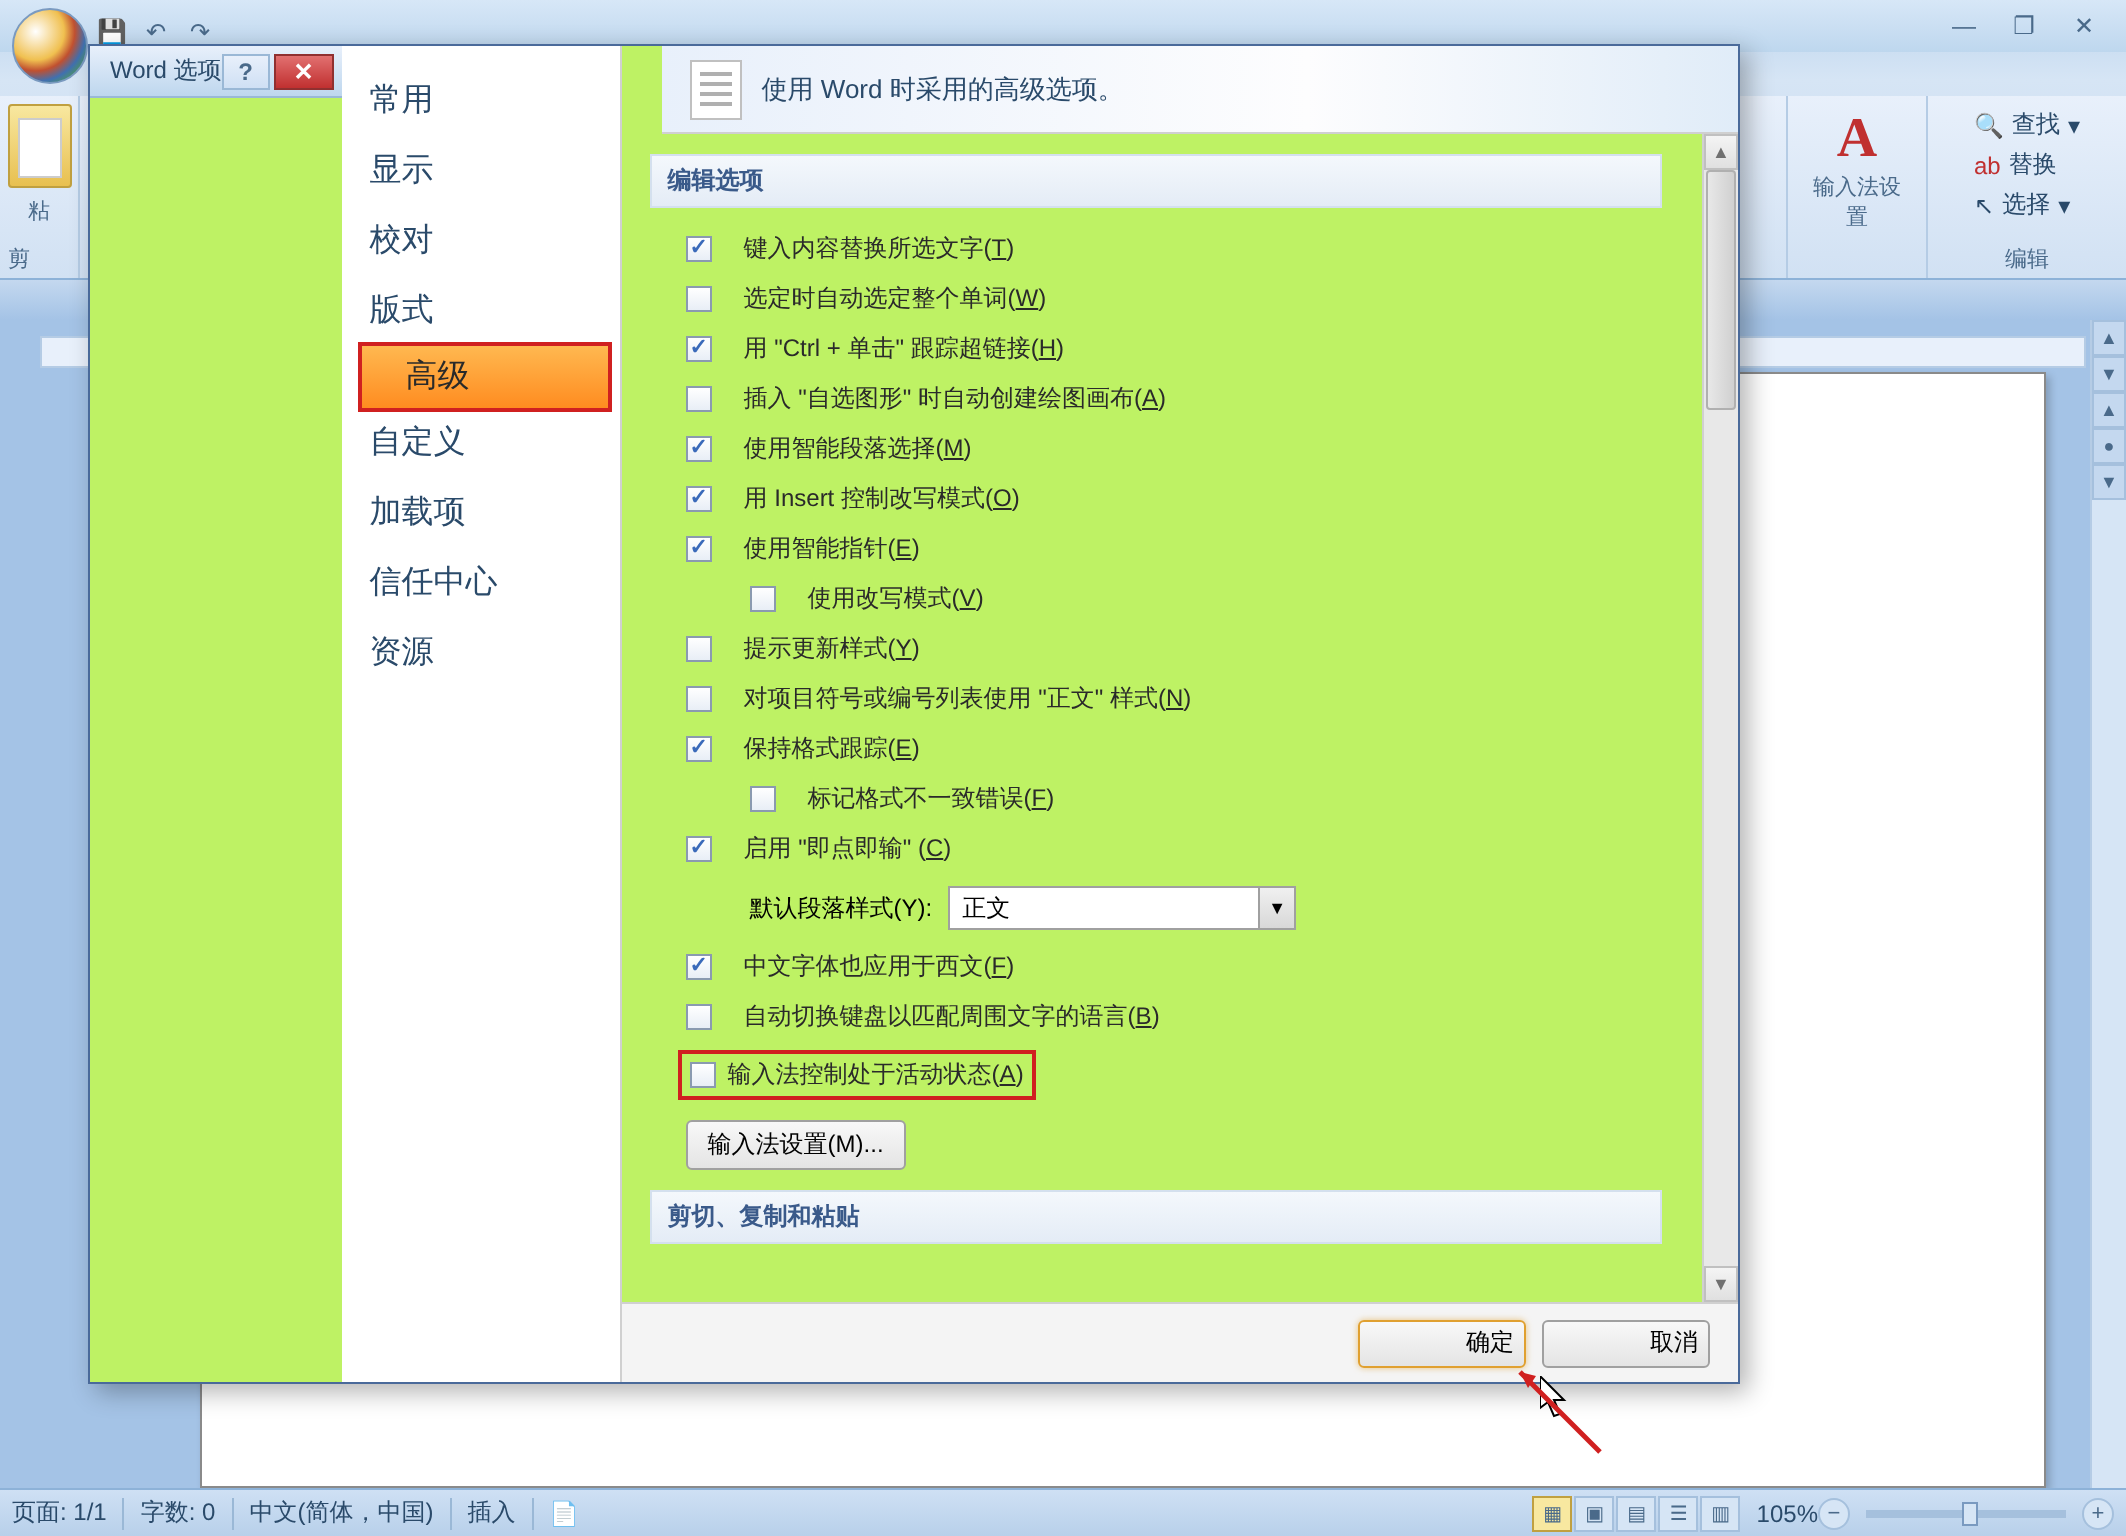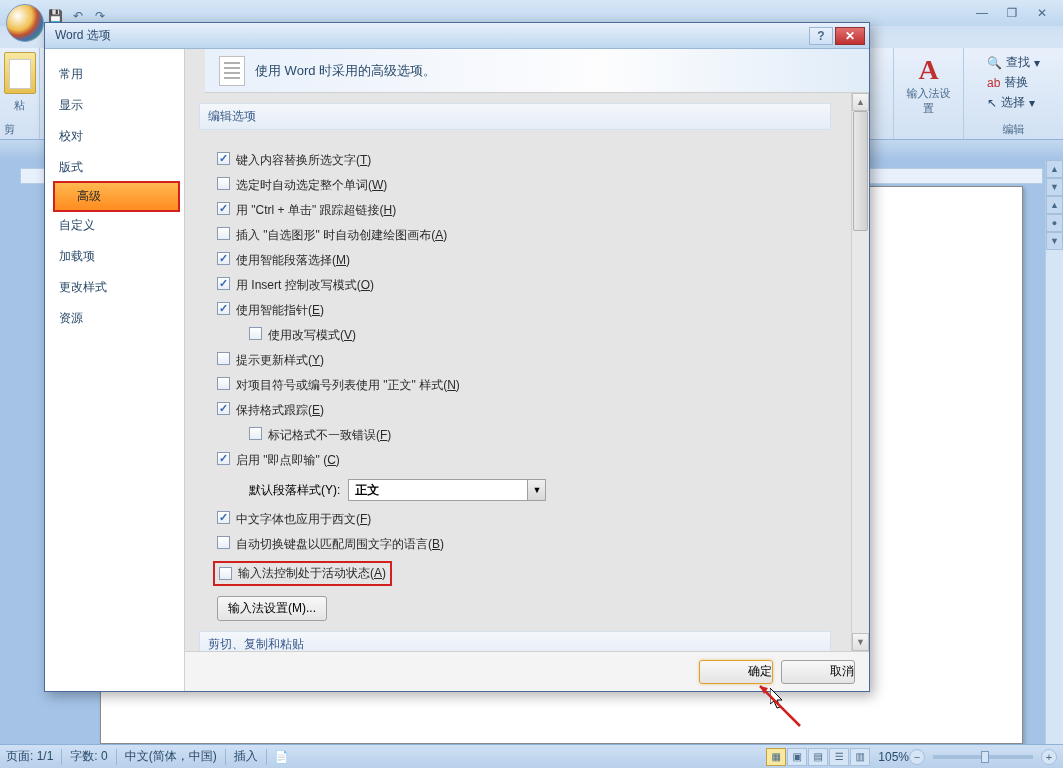--- a/index.html
+++ b/index.html
@@ -37,62 +37,62 @@
 .sb-sep { width: 1px; height: 16px; background: #9ab8d6; margin: 0 8px; }
 .sb-spacer { flex: 1; }
 .view-btns { display: flex; gap: 1px; }
 .view-btn { width: 20px; height: 18px; background: #d6e5f5; border: 1px solid #a5c0dd; display: flex; align-items: center; justify-content: center; font-size: 10px; color: #4a6a8a; }
 .view-btn.active { background: #f8e8a0; border-color: #c0a040; }
 .zoom-slider { width: 100px; height: 4px; background: #a5c0dd; margin: 0 8px; position: relative; }
 .zoom-thumb { position: absolute; top: -4px; left: 48px; width: 8px; height: 12px; background: #d6e5f5; border: 1px solid #7a9ac0; }
 .zoom-btn { width: 16px; height: 16px; border: 1px solid #a5c0dd; border-radius: 50%; background: #d6e5f5; display: flex; align-items: center; justify-content: center; font-size: 11px; color: #4a6a8a; }
 
 
-.dialog { position: absolute; top: 22px; left: 44px; width: 826px; height: 670px; background: #e5e5e5; border: 1px solid #4a6a9a; box-shadow: 4px 4px 12px rgba(0,0,0,0.3); display: flex; flex-direction: column; }
+.dialog { position: absolute; top: 22px; left: 44px; width: 826px; height: 670px; background: #bef264; border: 1px solid #4a6a9a; box-shadow: 4px 4px 12px rgba(0,0,0,0.3); display: flex; flex-direction: row; }
 .dlg-title { height: 26px; background: linear-gradient(to bottom, #e8f0fb, #bed7ee); display: flex; align-items: center; padding: 0 4px 0 10px; border-bottom: 1px solid #9ab8d6; }
 .dlg-title-text { flex: 1; color: #2a4a6a; font-size: 12px; }
 .dlg-help { width: 24px; height: 18px; background: linear-gradient(to bottom, #e8f0fb, #cfe0f4); border: 1px solid #9ab8d6; display: flex; align-items: center; justify-content: center; color: #4a6a8a; margin-right: 2px; cursor: pointer; font-weight: bold; }
 .dlg-close { width: 30px; height: 18px; background: linear-gradient(to bottom, #e27070, #c03030); border: 1px solid #903030; display: flex; align-items: center; justify-content: center; color: #fff; cursor: pointer; font-weight: bold; }
 
 .dlg-body { flex: 1; display: flex; min-height: 0; }
 .dlg-nav { width: 140px; background: #fff; border-right: 1px solid #d0d0d0; padding: 10px 0; }
-.nav-item { padding: 7px 14px; color: #2a4a6a; cursor: pointer; font-size: 12px; }
+.nav-item { padding: 7px 14px; color: #2a4a6a; cursor: pointer; font-size: 16px; }
 .nav-item.sel { background: linear-gradient(to bottom, #ffb850, #ff8c20); color: #2a2a2a; border: 2px solid #d02020; margin: -2px 4px -2px 8px; padding: 5px 22px; }
 
 .dlg-content { flex: 1; display: flex; flex-direction: column; min-height: 0; }
 .dlg-hdr { height: 44px; background: linear-gradient(to right, #e8f0fb, #fdfdfe 60%, #e0ecf8); border-bottom: 1px solid #d0d0d0; display: flex; align-items: center; padding: 0 14px; gap: 10px; margin-left: 20px; }
 .hdr-icon { width: 26px; height: 30px; background: #fff; border: 1px solid #c0c0c0; position: relative; }
 .hdr-icon::before { content: ""; position: absolute; top: 5px; left: 4px; right: 4px; height: 2px; background: #b0b0b0; box-shadow: 0 5px 0 #b0b0b0, 0 10px 0 #b0b0b0, 0 15px 0 #b0b0b0; }
 .hdr-text { color: #2a4a6a; font-size: 13px; }
 
 .dlg-scroll { flex: 1; overflow: hidden; position: relative; display: flex; }
 .dlg-pane { flex: 1; padding: 10px 20px 10px 14px; overflow: hidden; }
 .dlg-vscroll { width: 18px; background: #e8e8e8; border-left: 1px solid #d0d0d0; display: flex; flex-direction: column; }
 .vsb-btn { height: 18px; background: linear-gradient(to bottom, #f4f4f4, #e0e0e0); border: 1px solid #c0c0c0; display: flex; align-items: center; justify-content: center; font-size: 9px; color: #707070; }
 .vsb-track { flex: 1; position: relative; }
 .vsb-thumb { position: absolute; top: 0; left: 1px; right: 1px; height: 120px; background: linear-gradient(to right, #e8e8e8, #d0d0d0); border: 1px solid #b0b0b0; border-radius: 2px; }
 
-.section-hdr { background: linear-gradient(to bottom, #f4f8fc, #e4ecf6); border: 1px solid #d4e0ee; padding: 4px 8px; color: #3a5a8a; font-weight: normal; margin-bottom: 18px; }
-.opt-row { display: flex; align-items: flex-start; padding: 4px 0 4px 18px; gap: 6px; }
+.section-hdr { background: linear-gradient(to bottom, #f4f8fc, #e4ecf6); border: 1px solid #d4e0ee; padding: 4px 8px; color: #3a5a8a; font-weight: bold; margin-bottom: 8px; }
+.opt-row { display: flex; align-items: center; padding: 4px 0 4px 18px; gap: 16px; }
 .opt-row.indent { padding-left: 50px; }
 .chk { width: 13px; height: 13px; border: 1px solid #8a9ab0; background: linear-gradient(to bottom, #fff, #e8eef6); display: flex; align-items: center; justify-content: center; flex-shrink: 0; }
 .chk.on::after { content: "✓"; color: #3a6aba; font-size: 11px; font-weight: bold; line-height: 1; }
 .opt-label { color: #2a2a2a; }
 .opt-label u { text-decoration: underline; }
 .highlight-box { border: 2px solid #d02020; padding: 2px 4px; margin-left: 14px; display: inline-flex; align-items: center; gap: 6px; }
 
 .inline-select { display: flex; align-items: center; gap: 8px; padding: 6px 0 6px 50px; }
 .sel-box { display: flex; align-items: center; }
-.sel-input { width: 180px; height: 22px; border: 1px solid #a0a0a0; padding: 0 6px; background: #fff; display: flex; align-items: center; font-weight: bold; }
+.sel-input { width: 156px; height: 22px; border: 1px solid #a0a0a0; padding: 0 6px; background: #fff; display: flex; align-items: center; }
 .sel-btn { width: 18px; height: 22px; border: 1px solid #a0a0a0; border-left: none; background: linear-gradient(to bottom, #f0f0f0, #d8d8d8); display: flex; align-items: center; justify-content: center; font-size: 9px; }
 
 .ime-btn { margin: 6px 0 10px 18px; padding: 3px 10px; border: 1px solid #a0a0a0; background: linear-gradient(to bottom, #f8f8f8, #e4e4e4); border-radius: 3px; display: inline-block; cursor: pointer; }
 
 .dlg-footer { height: 40px; border-top: 1px solid #d0d0d0; display: flex; align-items: center; justify-content: flex-end; padding: 0 14px; gap: 8px; background: #f4f4f4; }
-.dlg-btn { width: 74px; height: 24px; border: 1px solid #a0a0a0; background: linear-gradient(to bottom, #f8f8f8, #e4e4e4); border-radius: 3px; cursor: pointer; display: flex; align-items: center; justify-content: center; padding-left: 48px; }
+.dlg-btn { width: 84px; height: 24px; border: 1px solid #a0a0a0; background: linear-gradient(to bottom, #f8f8f8, #e4e4e4); border-radius: 3px; cursor: pointer; display: flex; align-items: center; justify-content: center; padding-left: 48px; }
 .dlg-btn.primary { border: 1px solid #e0a030; box-shadow: 0 0 3px rgba(224,160,48,0.6); }
 
 .cursor-arrow { position: absolute; top: 688px; left: 770px; width: 0; height: 0; pointer-events: none; }
 .cursor-arrow svg { position: absolute; }
 </style>
 </head>
 <body>
 
 <div class="word-bg">
   <div class="office-btn"></div>
@@ -181,21 +181,21 @@
   </div>
   <div class="dlg-body">
     <div class="dlg-nav" id="dlg-nav">
         <div class="nav-item">常用</div>
         <div class="nav-item">显示</div>
         <div class="nav-item">校对</div>
         <div class="nav-item">版式</div>
         <div class="nav-item sel">高级</div>
         <div class="nav-item">自定义</div>
         <div class="nav-item">加载项</div>
-        <div class="nav-item">更改样式</div>
+        <div class="nav-item">信任中心</div>
         <div class="nav-item">资源</div>
       </div>
     <div class="dlg-content">
       <div class="dlg-hdr">
         <div class="hdr-icon"></div>
         <div class="hdr-text">使用 Word 时采用的高级选项。</div>
       </div>
       <div class="dlg-scroll">
         <div class="dlg-pane">
           <div class="section-hdr">编辑选项</div>

